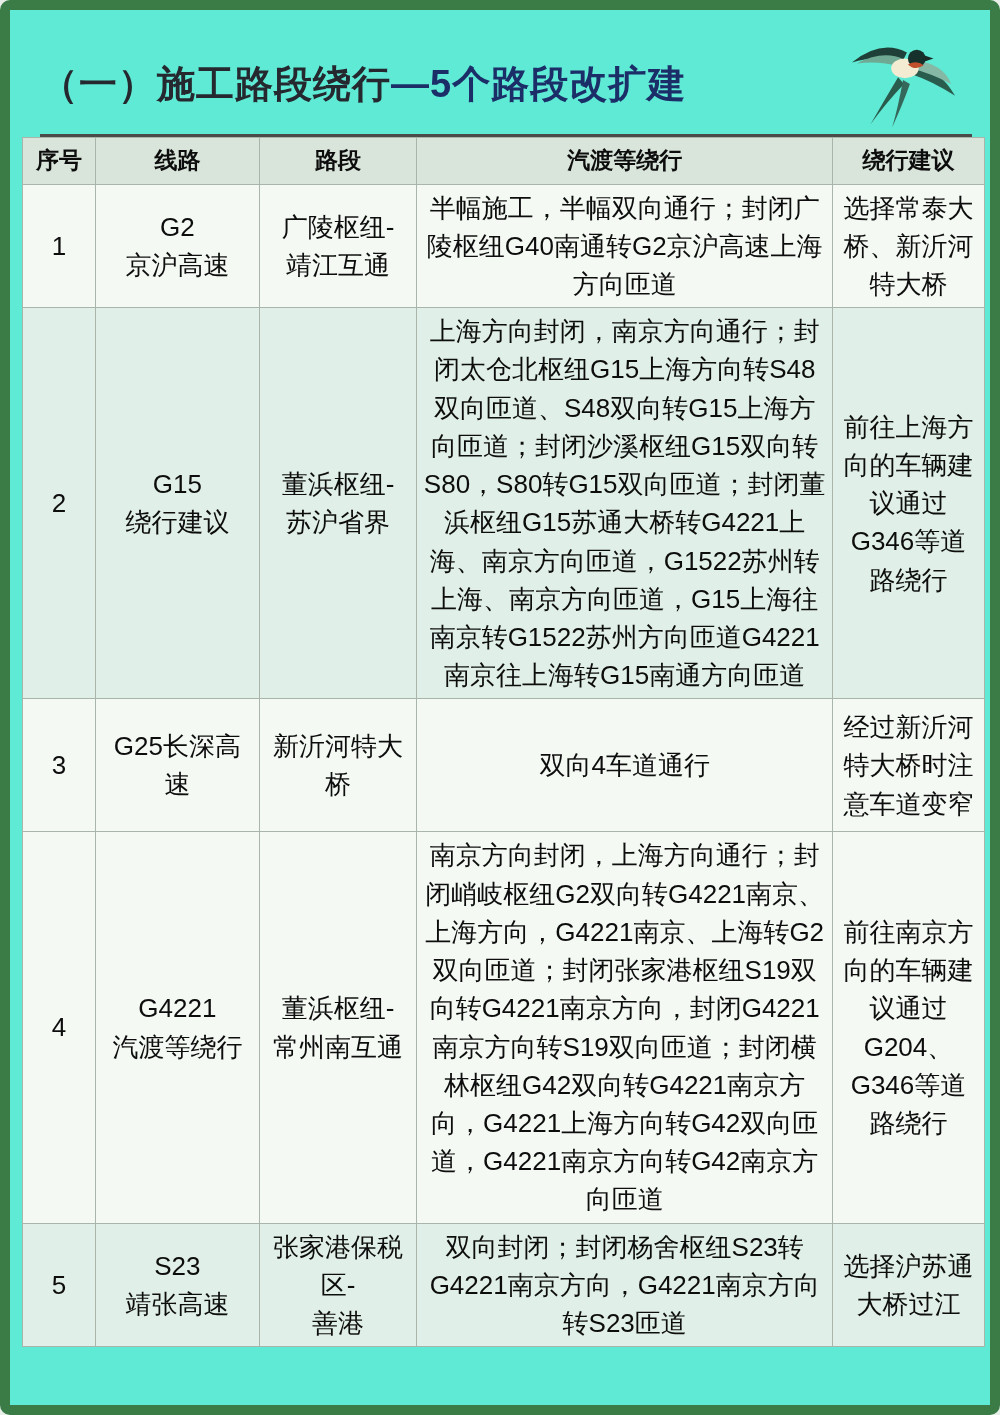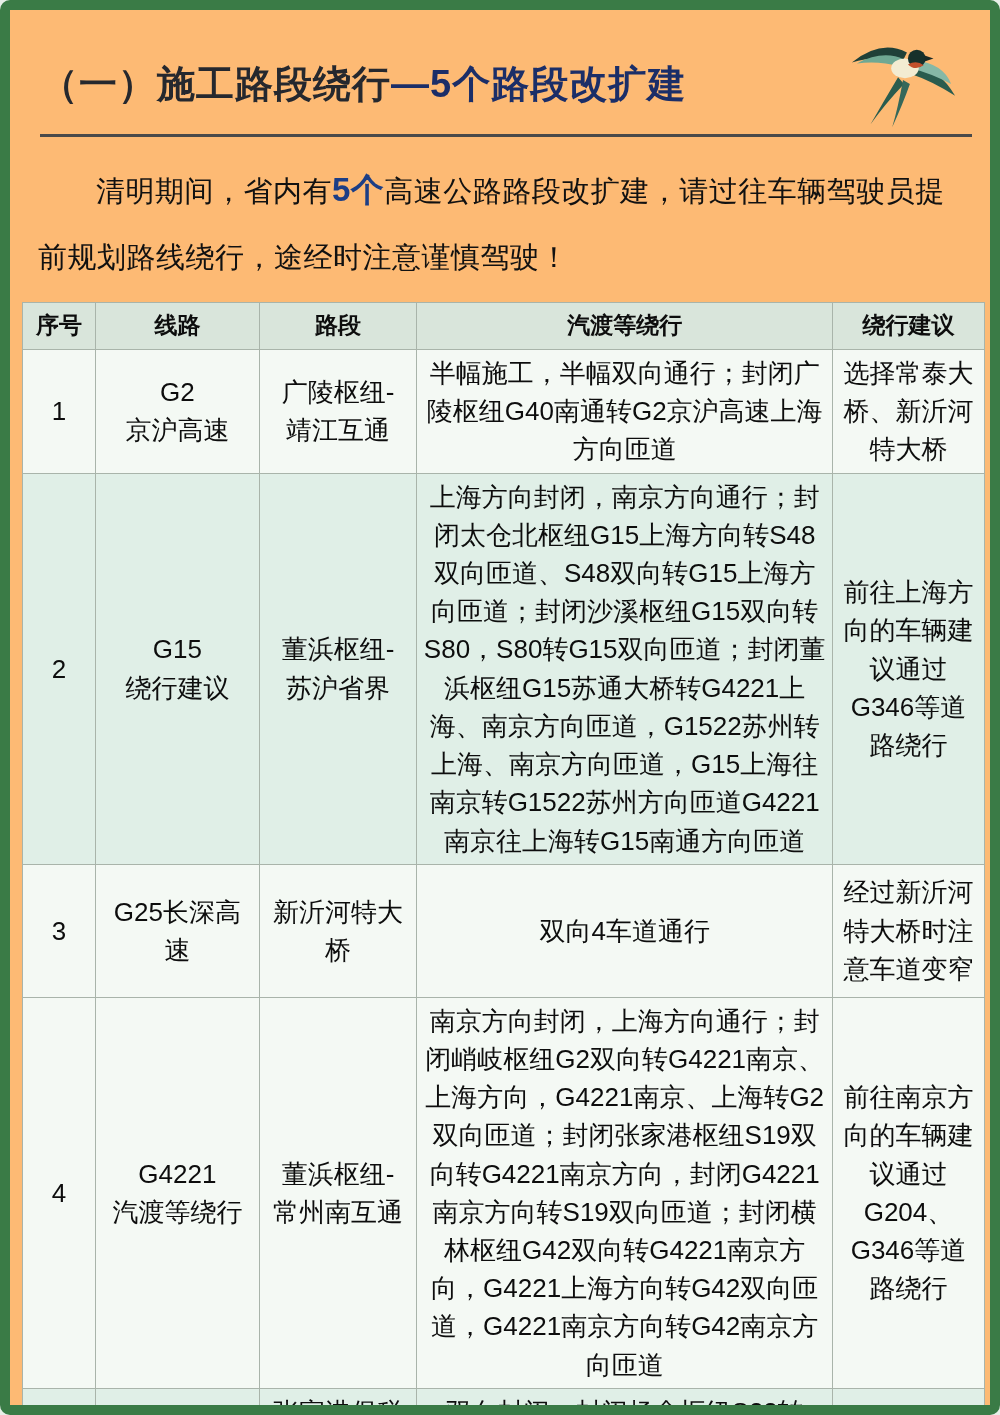--- a/index.html
+++ b/index.html
@@ -5,21 +5,21 @@
   html,body{margin:0;padding:0;}
   body{
     width:1000px;height:1415px;
     font-family:"Liberation Sans","DejaVu Sans",sans-serif;
     background:#e8efe8;
   }
   .page{
     position:relative;
     width:1000px;height:1415px;
     box-sizing:border-box;
-    background:#fdba74;
+    background:#5eead4;
     border:10px solid #3a7b46;
     border-radius:10px;
     overflow:hidden;
   }
   .swallow{
     position:absolute;
     top:22px;right:28px;
     width:118px;height:110px;
   }
   .title{
@@ -99,21 +99,20 @@
     <ellipse cx="62" cy="36" rx="14" ry="10" fill="#f3ecd2"></ellipse>
     <circle cx="74" cy="26" r="9" fill="#16302b"></circle>
     <path d="M65 32 Q72 39 81 33 Q74 27 65 32 Z" fill="#c2502c"></path>
     <path d="M82 23 L91 26 L82 29 Z" fill="#1a2a26"></path>
   </svg>
 
   <h1 class="title"><span>（一）施工路段绕行</span><span class="navy">—5个路段改扩建</span></h1>
 
   <div class="divider"></div>
 
-  <p class="intro"><span>清明期间，省内有</span><span class="hl">5个</span><span>高速公路路段改扩建，请过往车辆驾驶员提前规划路线绕行，途经时注意谨慎驾驶！</span></p>
 
   <table>
     <colgroup>
         <col class="c0">
         <col class="c1">
         <col class="c2">
         <col class="c3">
         <col class="c4">
       </colgroup>
     <thead>

